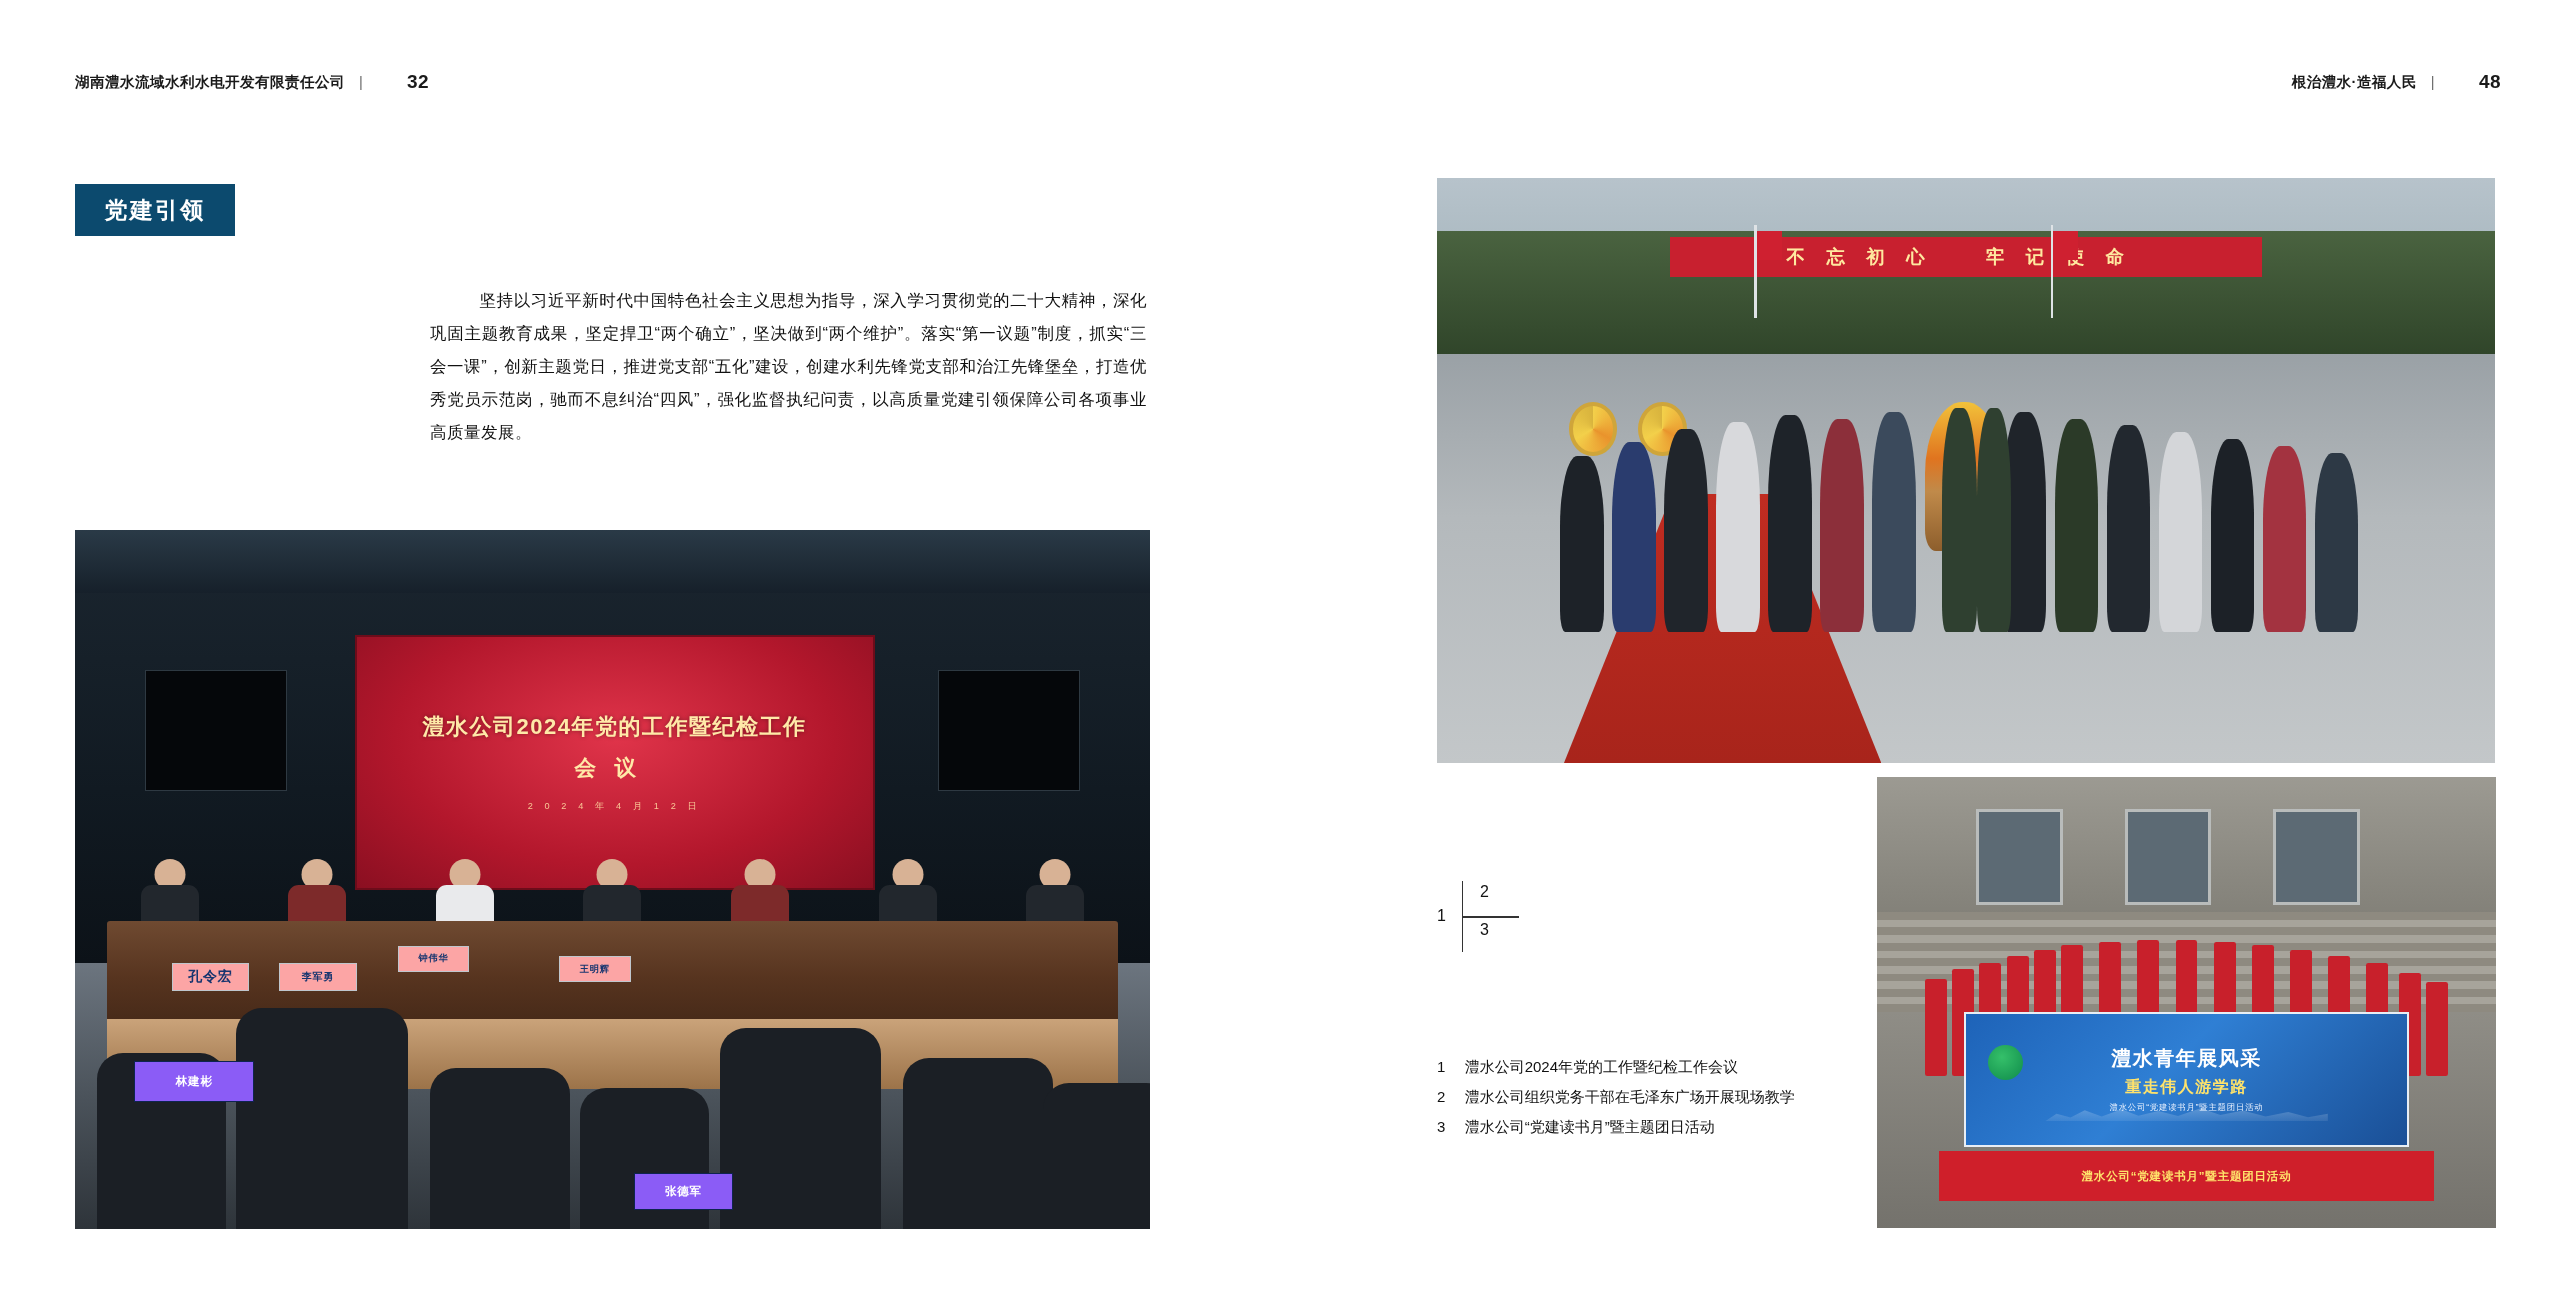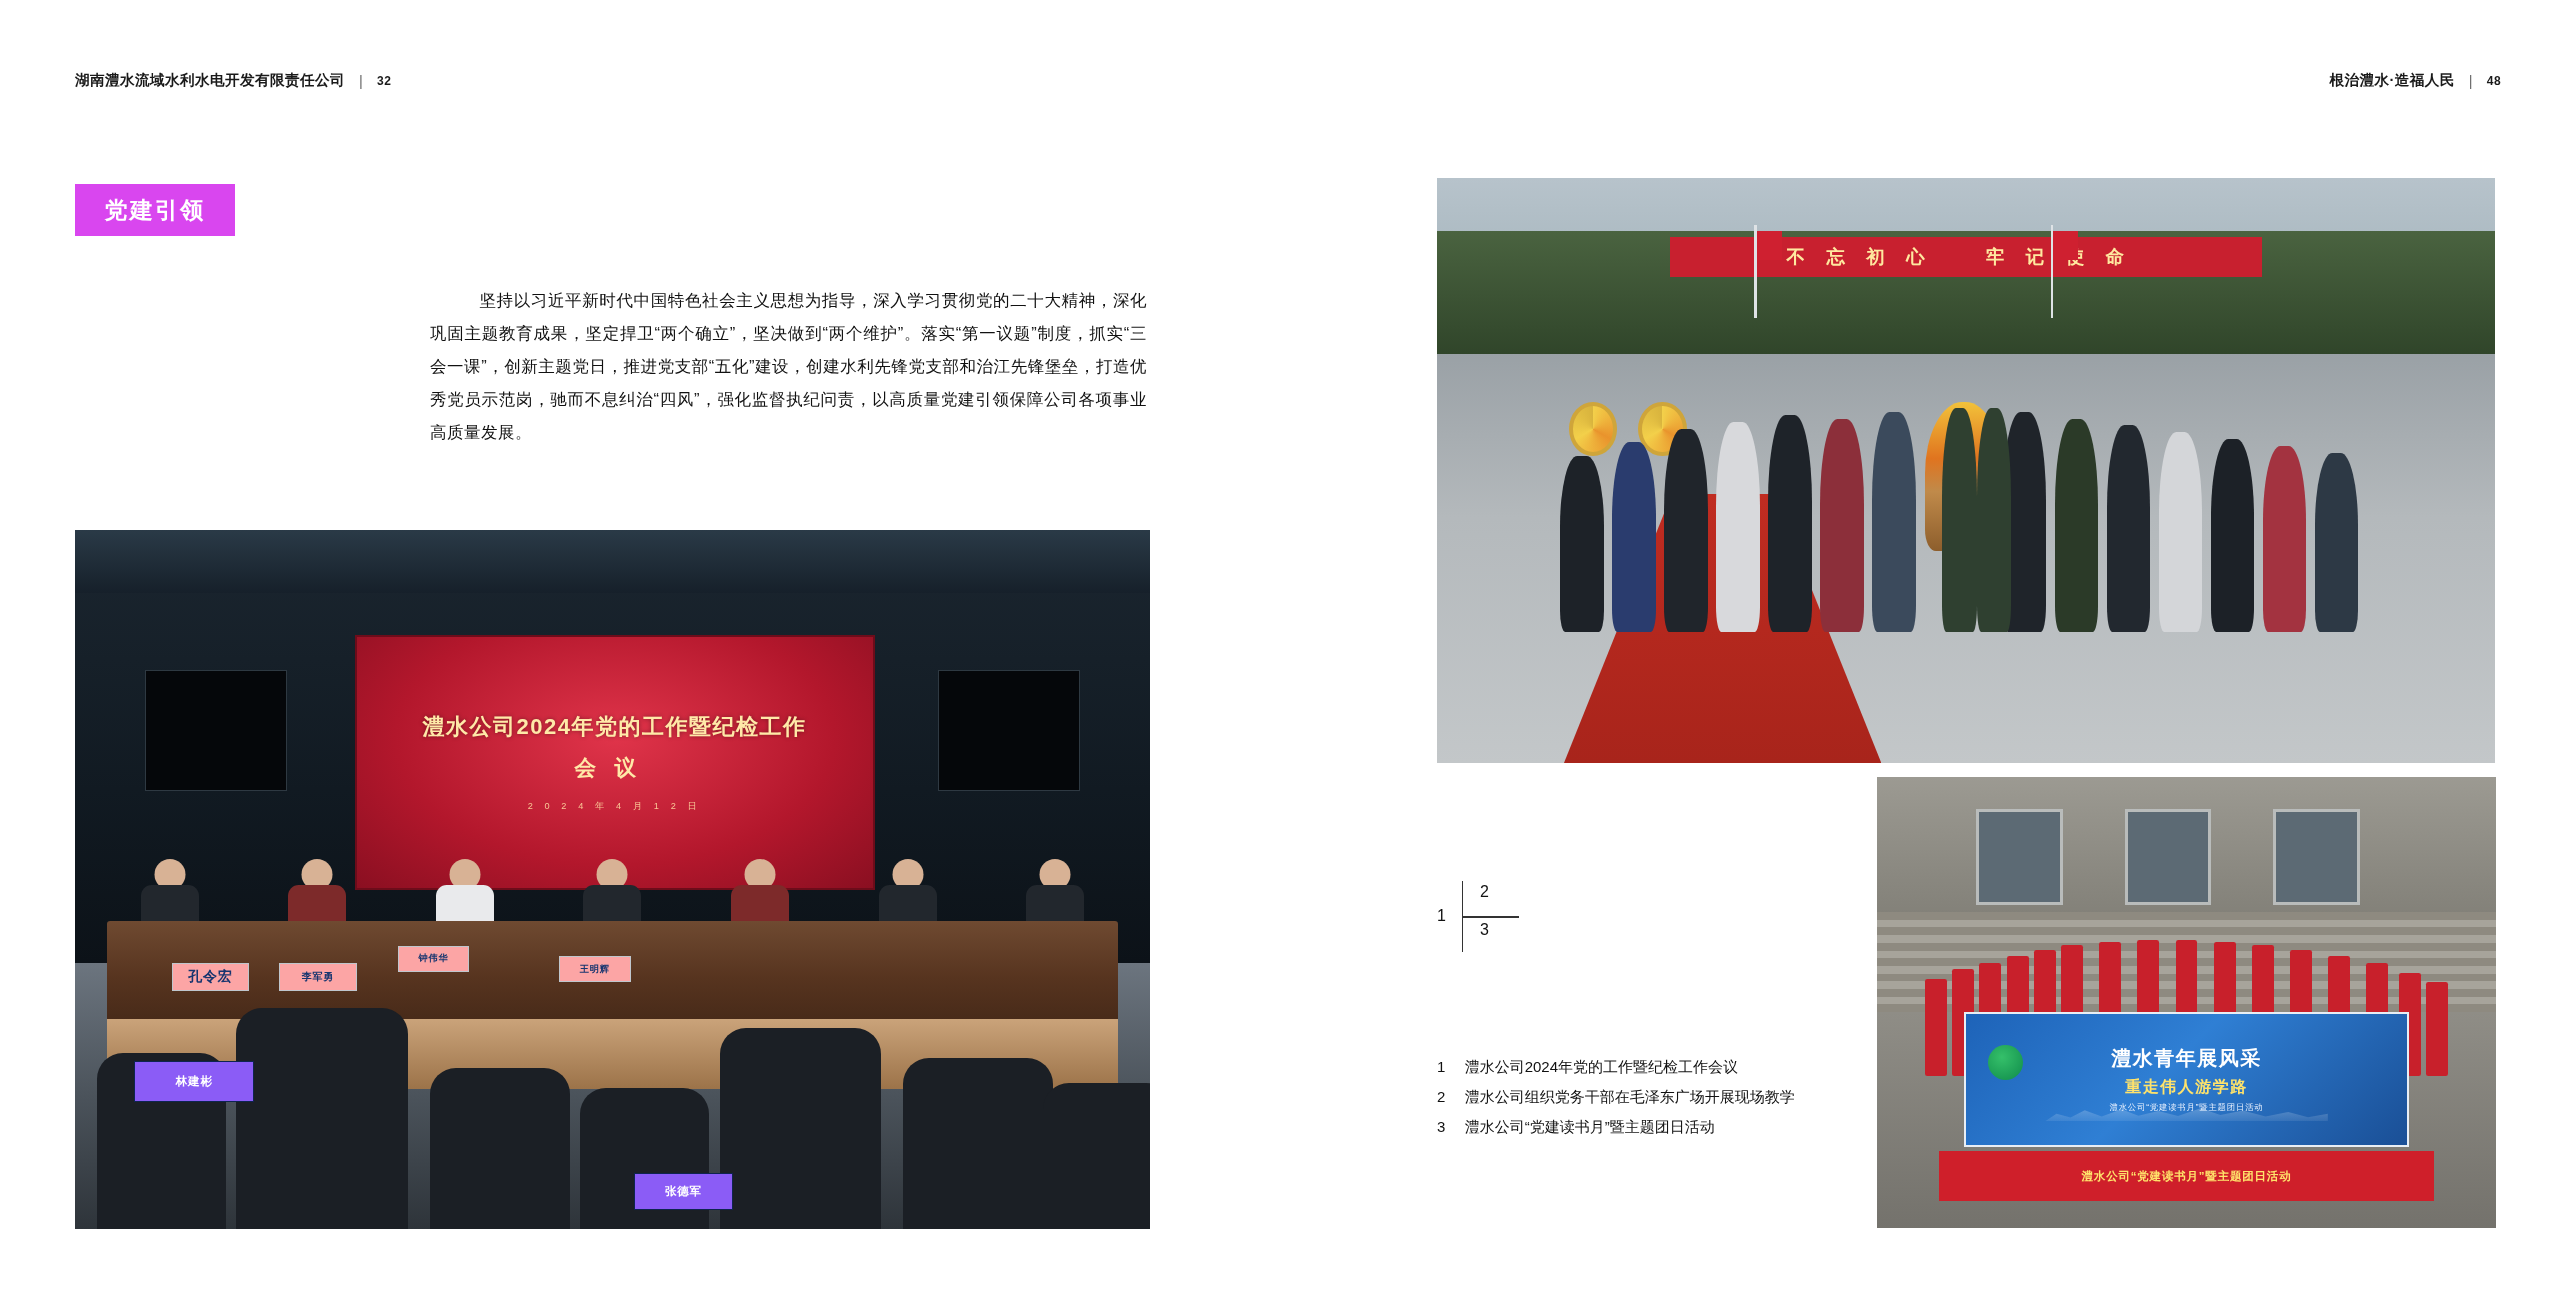--- a/index.html
+++ b/index.html
@@ -29,32 +29,33 @@
     gap: 14px;
     font-weight: bold;
   }
   .runhead.left { left: 75px; }
   .runhead.right { right: 75px; }
   .runhead .sep {
     color: #6a6a6a;
     font-weight: normal;
   }
   .runhead .pagenum {
-    font-size: 12px;
-    font-weight: bold;
+    font-size: 19px;
+    font-weight: bold;
+    margin-left: 30px;
   }
 
   
   .section-tag {
     position: absolute;
     left: 75px;
     top: 184px;
     width: 160px;
     height: 52px;
-    background: #d946ef;
+    background: #0c4a6e;
     color: #ffffff;
     font-size: 23px;
     font-weight: bold;
     letter-spacing: 2.3px;
     display: flex;
     align-items: center;
     justify-content: center;
     box-sizing: border-box;
     text-align: center;
   }

